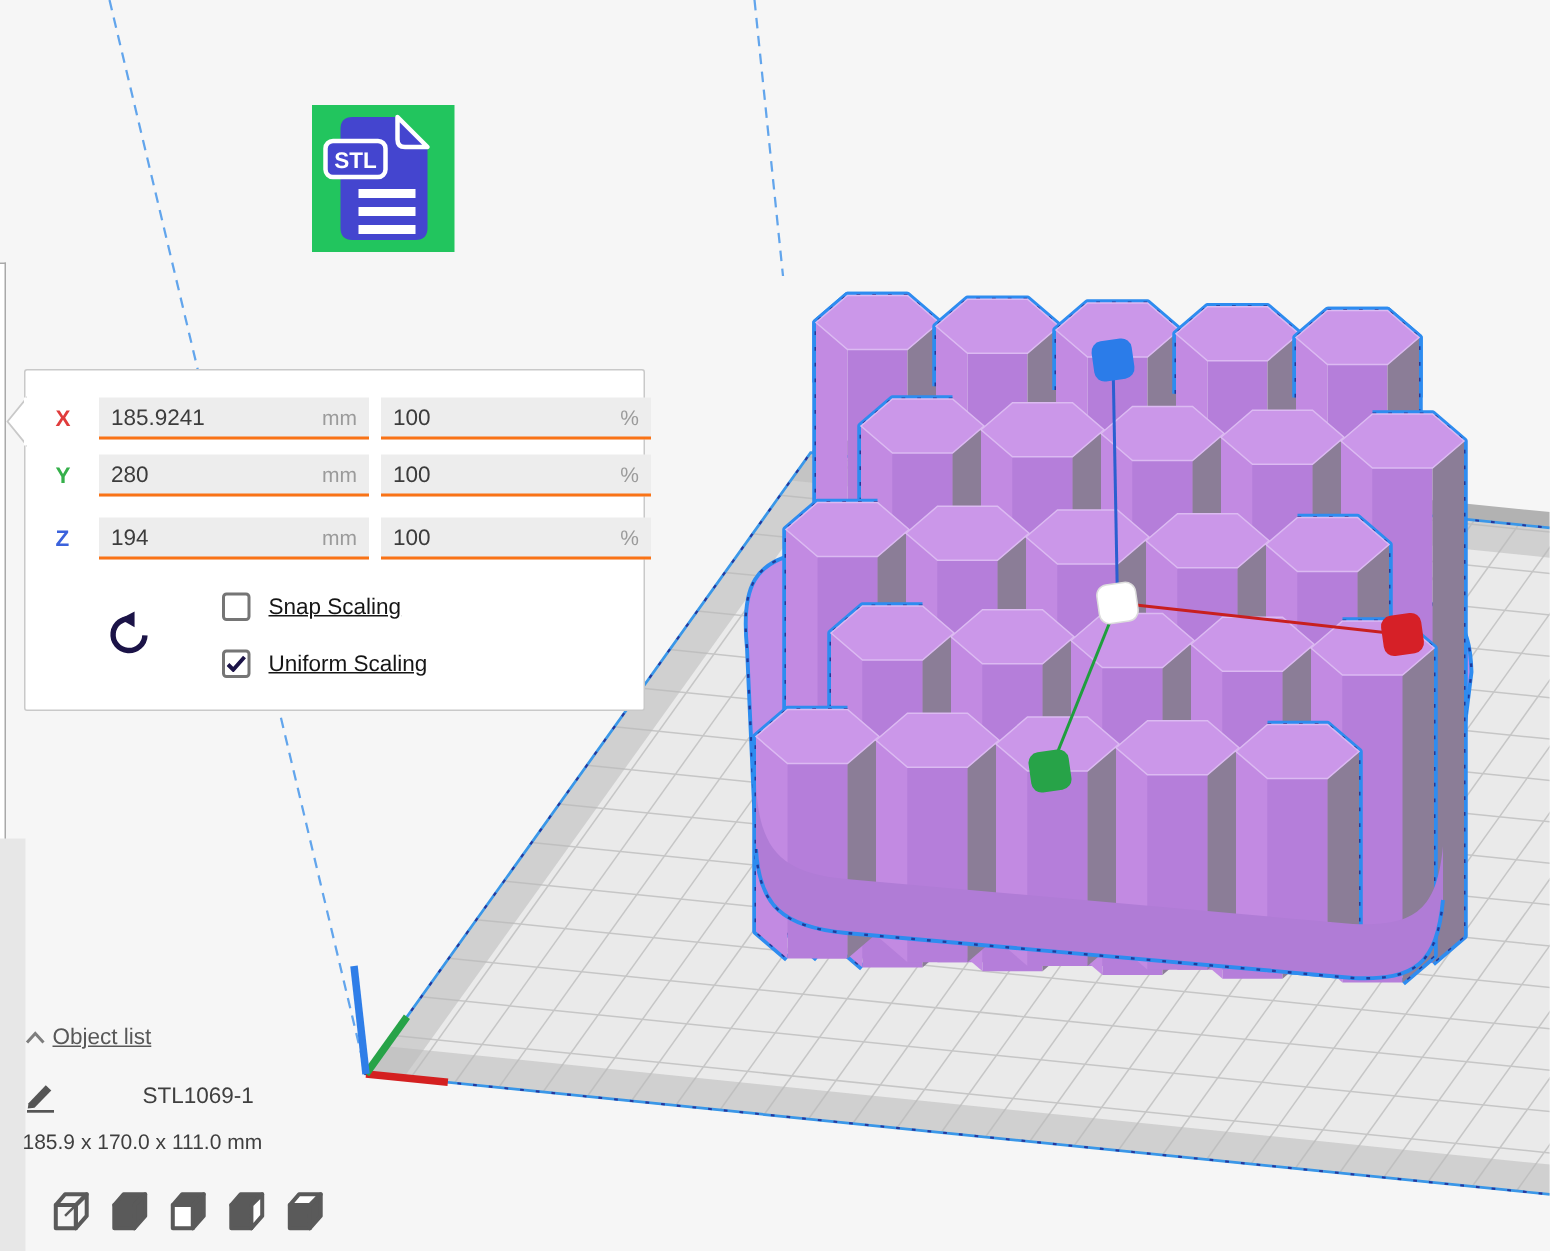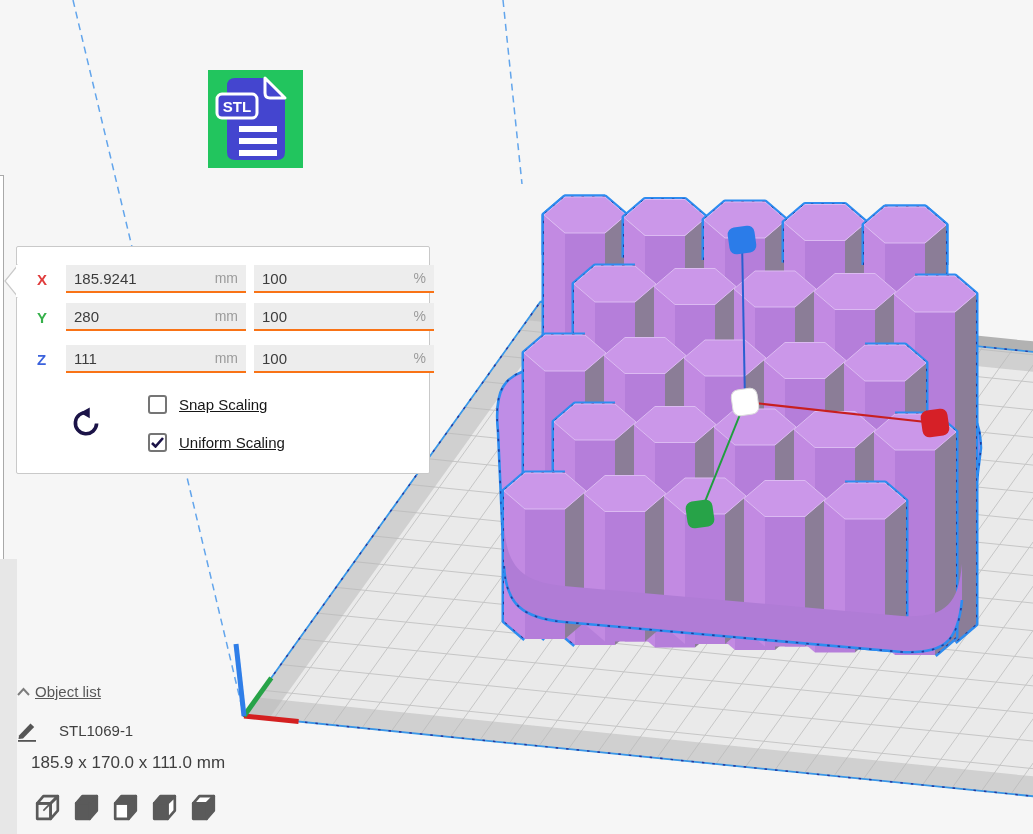--- a/index.html
+++ b/index.html
@@ -39,23 +39,23 @@
   .check-row.c0{top:148px}.check-row.c1{top:186px}
   .cb{width:19px;height:19px;border:2px solid #757575;border-radius:3px;background:#fff;
     display:flex;align-items:center;justify-content:center;box-sizing:border-box;}
   .cb svg{display:none;}
   .cb.on svg{display:block;}
   .check-row .lbl{margin-left:12px;font-size:15px;color:#161616;text-decoration:underline;}
 
   
   .objlist-header{position:absolute;left:16px;top:683px;display:flex;align-items:center;cursor:pointer;}
   .objlist-header .lbl{margin-left:4px;font-size:15px;color:#585858;text-decoration:underline;}
-  .obj-item{position:absolute;left:16px;top:719px;display:flex;align-items:center;cursor:pointer;}
+  .obj-item{position:absolute;left:16px;top:719px;display:flex;align-items:center;cursor:pointer;gap:36px;}
   .obj-item .lbl{margin-left:20px;font-size:15px;color:#3f3f3f;}
-  .obj-dims{position:absolute;left:15px;top:753px;font-size:17px;color:#3f3f3f;margin-left:16px;}
+  .obj-dims{position:absolute;left:15px;top:753px;font-size:14px;color:#3f3f3f;}
 
   .view-toolbar{position:absolute;left:31px;top:790px;display:flex;gap:6px;}
   .view-btn{width:33px;height:34px;padding:0;border:none;background:transparent;cursor:pointer;}
 </style>
 </head>
 <body>
 
 <svg id="scene" width="1033" height="834">
     <rect x="0" y="0" width="1033" height="834" fill="#f6f6f6"></rect>
     <polygon points="244,716 1070,800 1366.4,385.8 540.4,301.8" fill="#eaeaea"></polygon>
@@ -301,21 +301,21 @@
     </div>
     <div class="field f-pct">
       <span class="val">100</span>
       <span class="unit">%</span>
     </div>
   </div>
 
   <div class="srow r2">
     <span class="axis" style="color: rgb(59, 98, 220);">Z</span>
     <div class="field f-mm">
-      <span class="val">111</span>
+      <span class="val">194</span>
       <span class="unit">mm</span>
     </div>
     <div class="field f-pct">
       <span class="val">100</span>
       <span class="unit">%</span>
     </div>
   </div>
 
   <button class="reset-btn">
     <svg width="34" height="34" viewBox="0 0 32 32">

